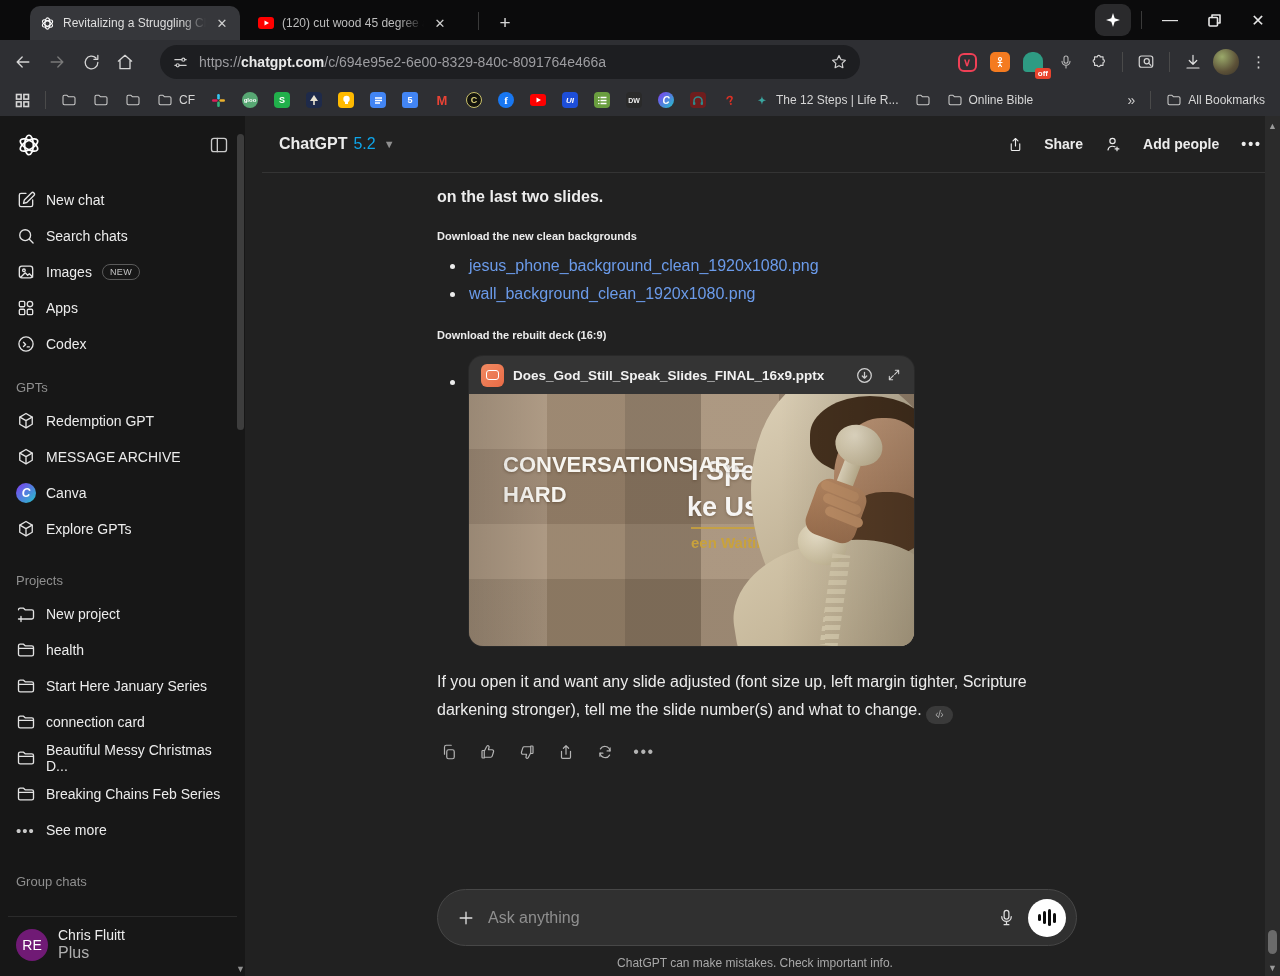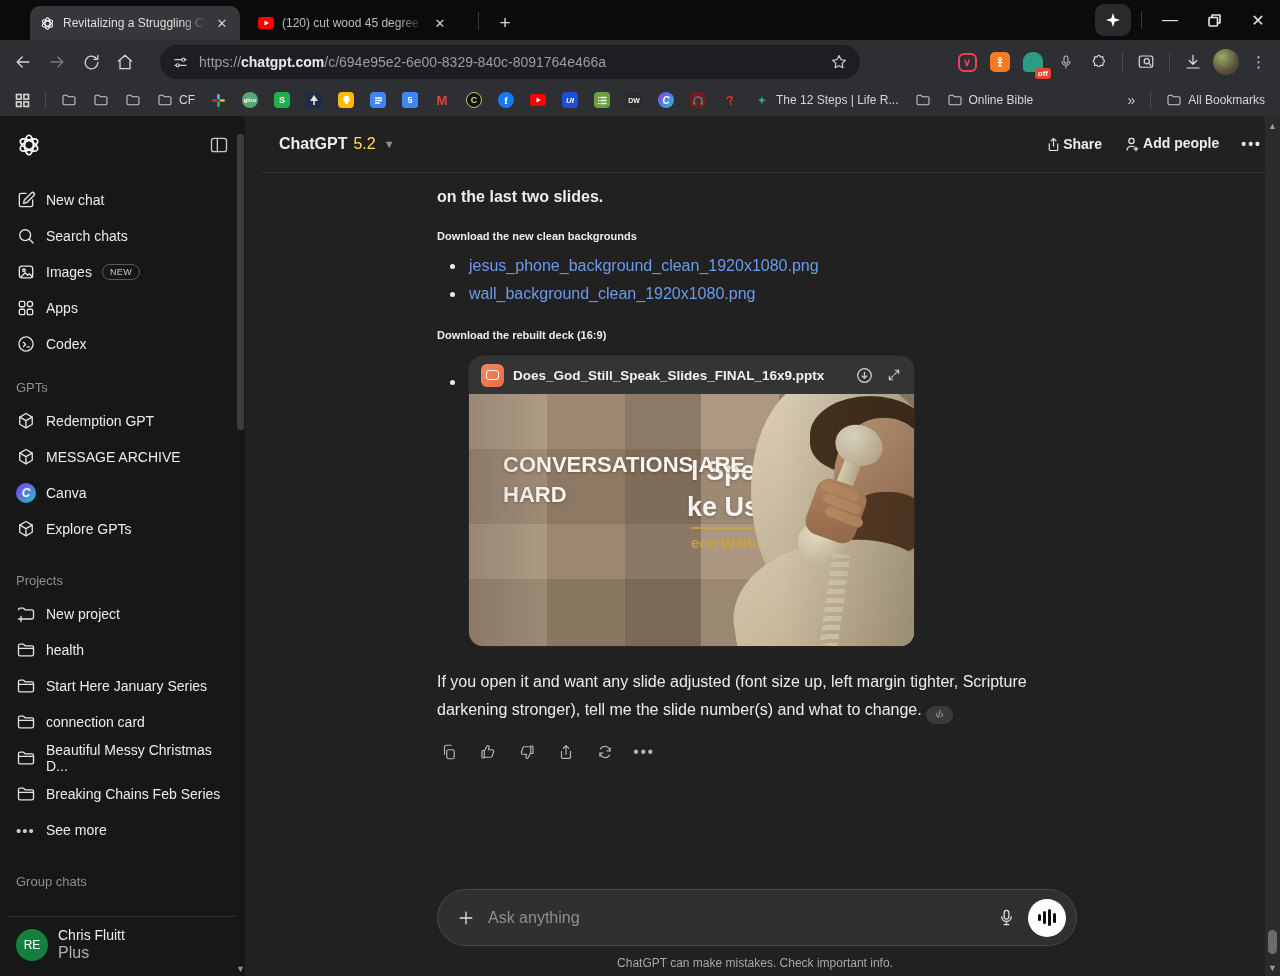--- a/index.html
+++ b/index.html
@@ -56,35 +56,35 @@
   .sidebar { width:245px; background:#171717; display:flex; flex-direction:column; padding:12px 8px 10px; position:relative; }
   .sb-head { display:flex; align-items:center; justify-content:space-between; padding:4px 8px 10px; }
   .sb-item { height:36px; display:flex; align-items:center; gap:10px; padding:0 8px; border-radius:8px; color:#ececec; font-size:14px; }
   .sb-item .sbi { width:20px; height:20px; color:#e3e3e3; flex:0 0 auto; }
   .sb-label { font-size:13px; color:#8f8f8f; padding:0 8px; margin-top:26px; margin-bottom:8px; }
   .sb-label.first { margin-top:18px; }
   .new-badge { font-size:9px; color:#c3c3c3; border:1px solid #5a5a5a; border-radius:9px; padding:2px 7px; letter-spacing:.4px; }
   .canva-dot { width:20px; height:20px; border-radius:50%; background:linear-gradient(135deg,#823af3,#21c4c9); color:#fff;
                font-size:12px; font-weight:bold; display:flex; align-items:center; justify-content:center; font-style:italic; }
   .sb-profile { margin-top:auto; border-top:1px solid #2b2b2b; padding:10px 8px 4px; display:flex; align-items:center; gap:10px; }
-  .sb-avatar { width:32px; height:32px; border-radius:50%; background:#15803d; color:#fff; font-size:12px; display:flex; align-items:center; justify-content:center; }
+  .sb-avatar { width:32px; height:32px; border-radius:50%; background:#701a75; color:#fff; font-size:14px; display:flex; align-items:center; justify-content:center; }
   .sb-name { font-size:14px; color:#ececec; line-height:17px; }
   .sb-plan { font-size:16px; color:#afafaf; }
   .sb-scroll { position:absolute; right:0; top:0; width:9px; height:100%; }
   .sb-thumb { position:absolute; right:1px; top:18px; width:7px; height:296px; border-radius:4px; background:#3d3d3d; }
   .sb-down { position:absolute; right:0px; bottom:2px; color:#8f8f8f; font-size:9px; }
 
   
   .main { flex:1; position:relative; }
   .chat-header { height:56px; display:flex; align-items:center; padding:0 18px 0 34px; }
   .brand { font-size:16px; color:#ececec; font-weight:600; display:flex; align-items:center; gap:6px; }
-  .brand .ver { color:#fde047; font-weight:400; }
+  .brand .ver { color:#0ea5e9; font-weight:400; }
   .brand .chev { color:#8f8f8f; font-size:11px; margin-left:2px; }
   .hdr-right { margin-left:auto; display:flex; align-items:center; gap:22px; color:#ececec; font-size:14px; font-weight:600; }
-  .hdr-btn { display:flex; gap:1px; }
+  .hdr-btn { display:flex; align-items:center; gap:20px; }
   .hdr-rule { height:1px; background:#343434; margin-left:17px; }
 
   .chat-column { width:640px; margin-left:192px; padding-top:12px; color:#ececec; }
   .msg-intro { font-size:16px; font-weight:bold; line-height:24px; }
   .msg-h { font-size:11px; font-weight:bold; margin-top:21px; }
   .msg-list { margin-top:10px; }
   .msg-li { position:relative; padding-left:32px; line-height:28px; font-size:16px; }
   .msg-li::before { content:""; position:absolute; left:13px; top:12px; width:5px; height:5px; border-radius:50%; background:#ececec; }
   .msg-link { color:#6b9bea; text-decoration:none; }
 

